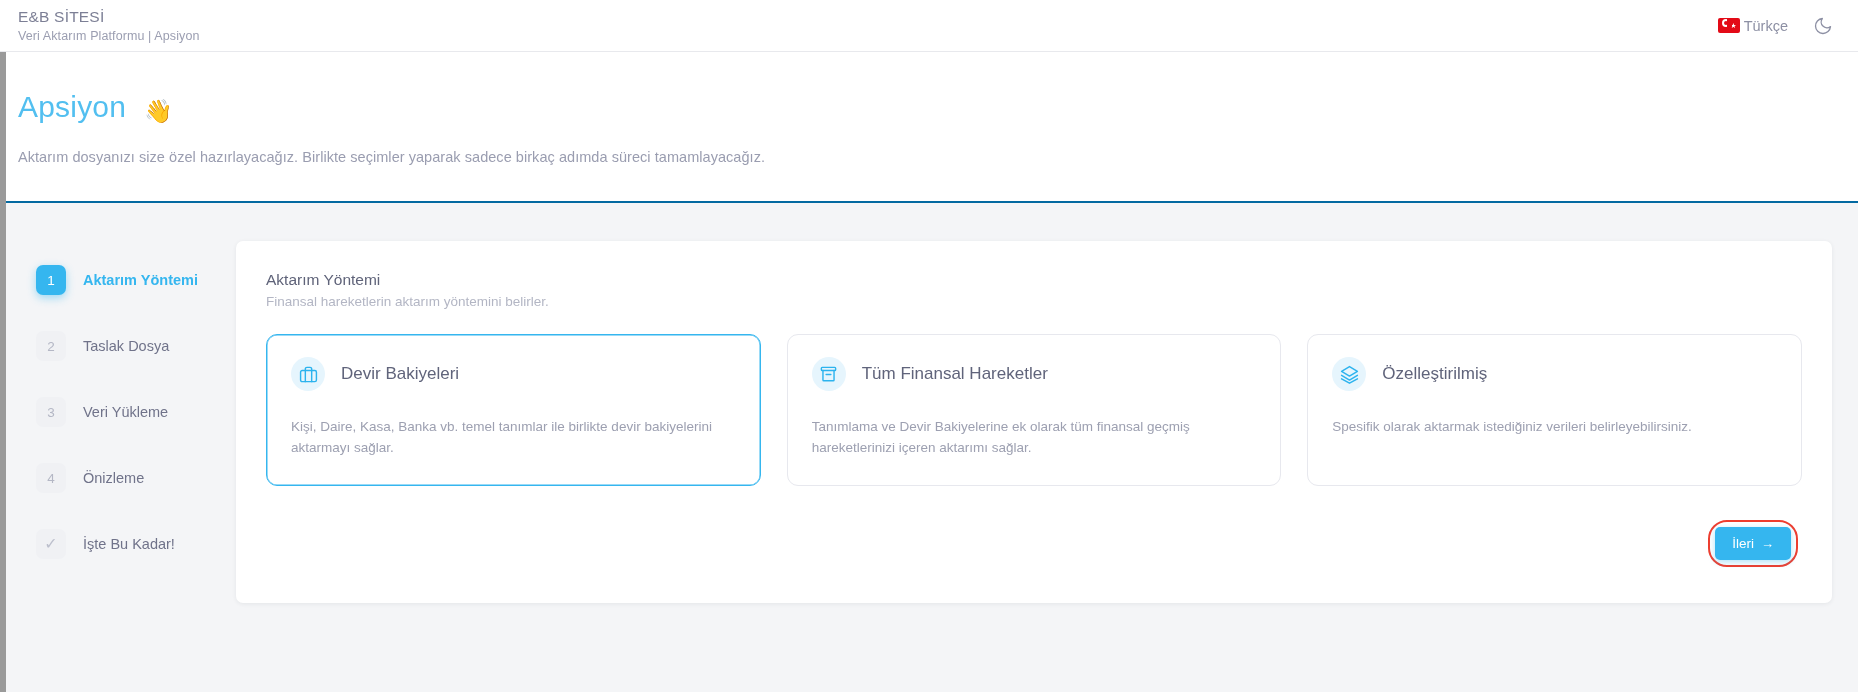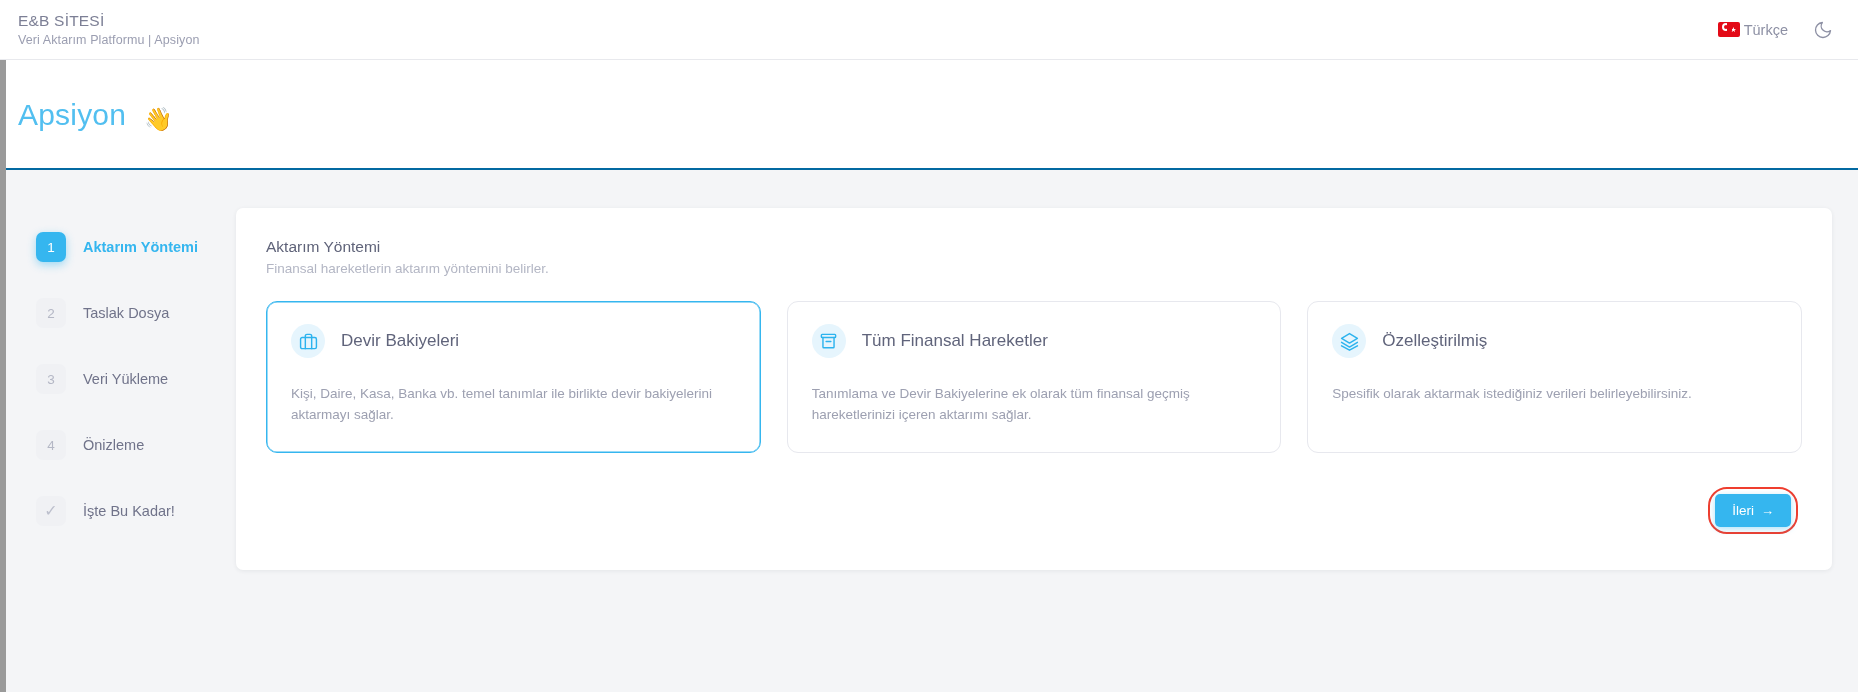--- a/index.html
+++ b/index.html
@@ -12,21 +12,21 @@
 
   body {
     font-family: "Liberation Sans", sans-serif;
     background: #f4f5f7;
     color: #5a5d75;
     -webkit-font-smoothing: antialiased;
   }
 
   
   .topbar {
-    height: 60px;
+    height: 52px;
     background: #ffffff;
     border-bottom: 1px solid #e8e9ed;
     display: flex;
     align-items: center;
     justify-content: space-between;
     padding: 0 22px 0 18px;
     position: relative;
   }
   .brand-block { display: flex; flex-direction: column; justify-content: center; gap: 3px; }
   .brand-title {
@@ -288,20 +288,21 @@
       </svg>
     </div>
   </div>
 </div>
 
 <div class="hero">
   <div class="hero-heading">
     <span class="hero-brand">Apsiyon</span>
     <span class="wave-emoji">👋</span>
   </div>
+  <div class="hero-desc">Aktarım dosyanızı size özel hazırlayacağız. Birlikte seçimler yaparak sadece birkaç adımda süreci tamamlayacağız.</div>
 </div>
 
 <div class="content">
 
   <div class="stepper">
 
     <div class="step active">
       <div class="step-badge">1</div>
       <div class="step-label">Aktarım Yöntemi</div>
     </div>

